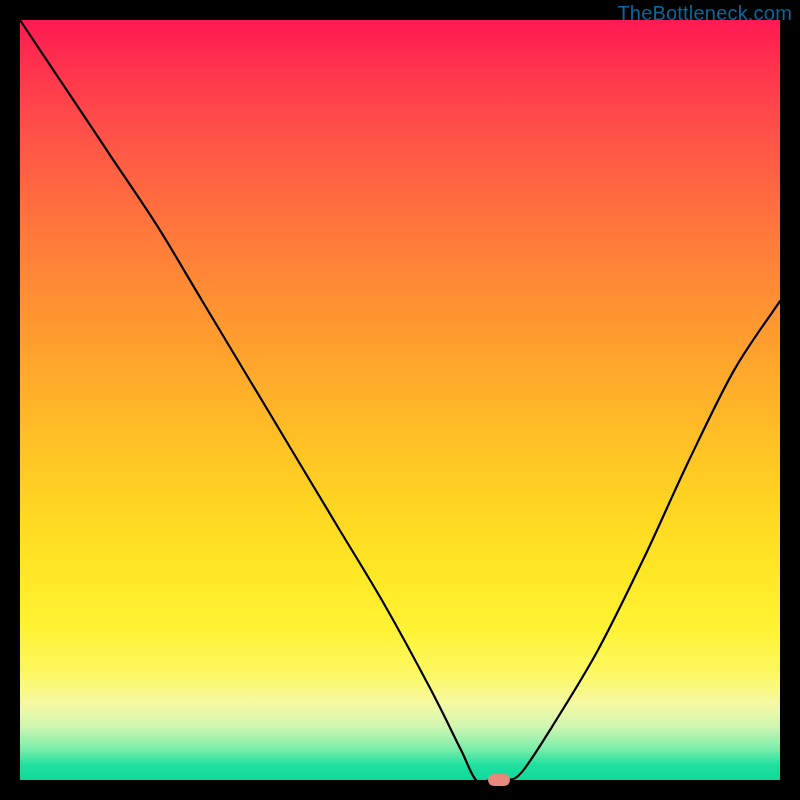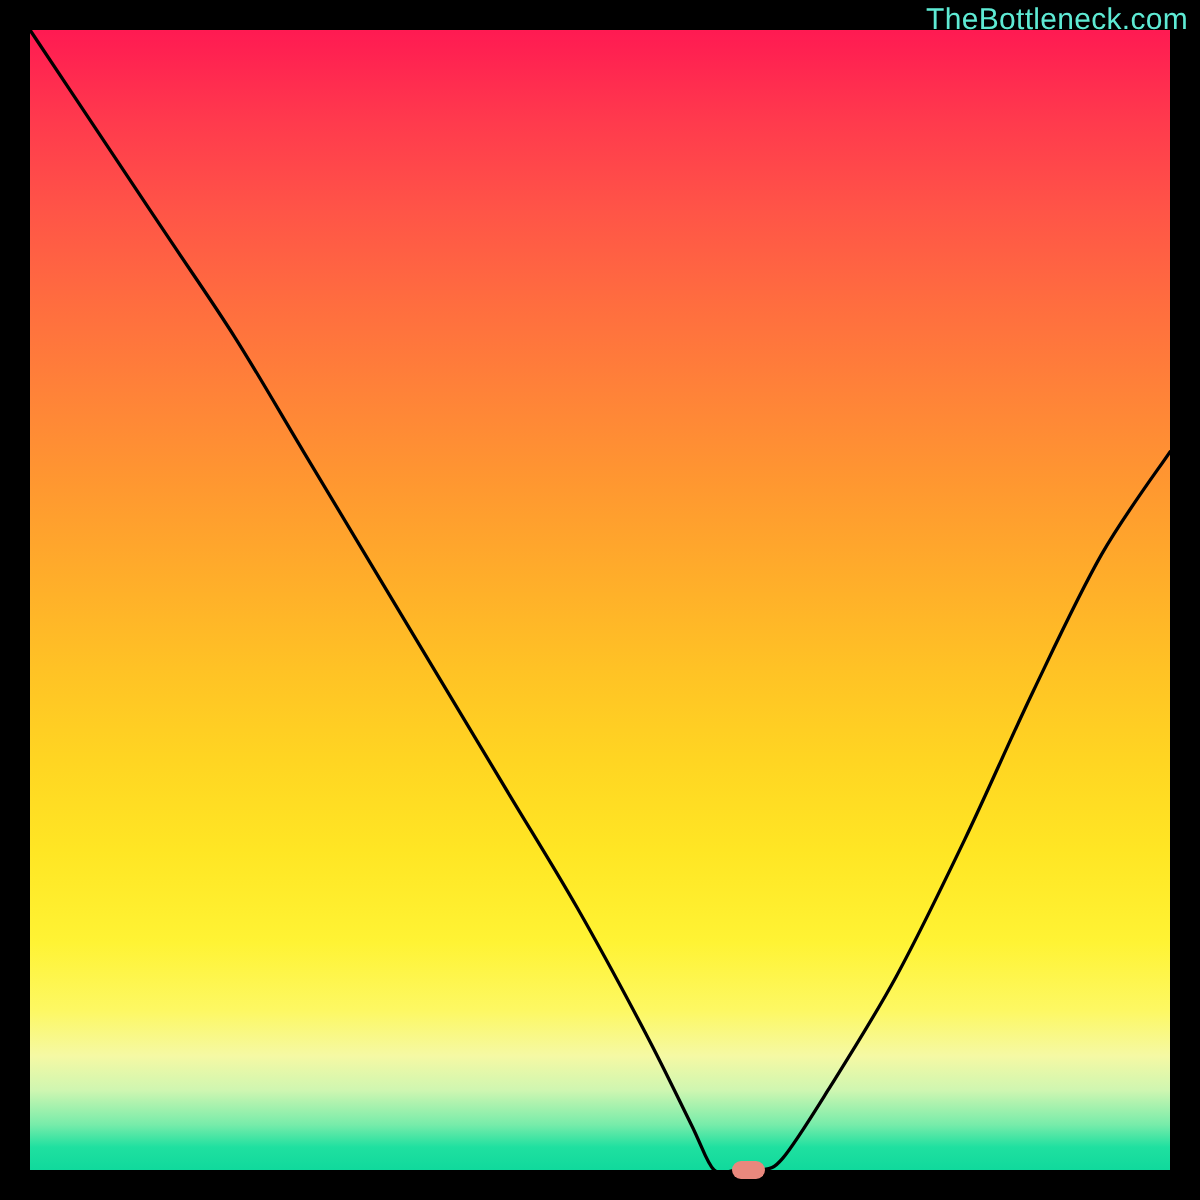--- a/index.html
+++ b/index.html
@@ -40,21 +40,21 @@
       #cff6b1 93%,
       #78ecaa 96%,
       #1fe0a0 98%,
       #10d99c 100%
     );
   }
   .watermark {
     position: absolute;
     top: 2px;
     right: 8px;
-    color: #5eead4;
+    color: #0369a1;
     font-size: 20px;
     font-weight: 500;
     letter-spacing: 0.2px;
     user-select: none;
   }
   svg.curve {
     position: absolute;
     left: 0;
     top: 0;
     width: 760px;

